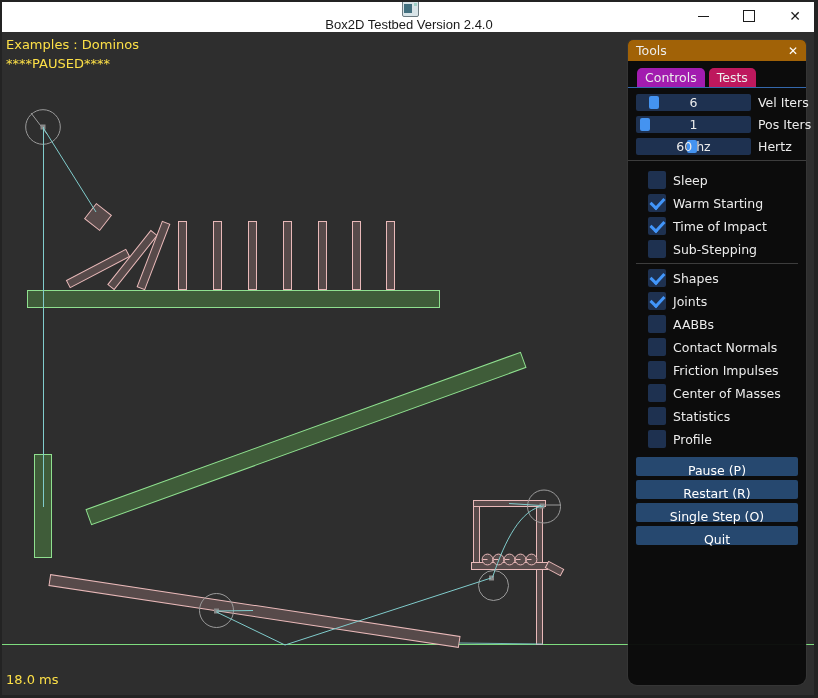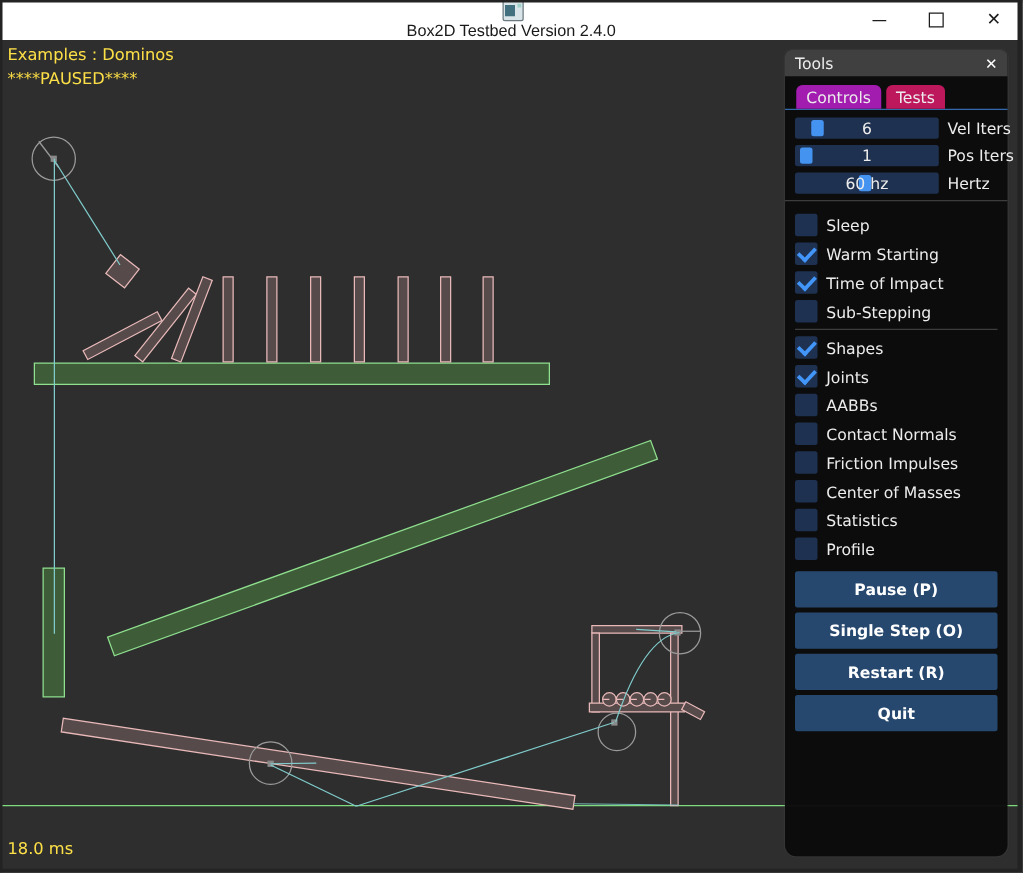--- a/index.html
+++ b/index.html
@@ -20,39 +20,39 @@
   
   .canvas{position:absolute;left:0;top:32px;width:818px;height:666px;background:#2e2e2e;}
   .scene{position:absolute;left:0;top:0;}
   .overlay-text{position:absolute;left:6px;color:#fde047;font-size:13px;z-index:2;white-space:pre;}
   .overlay-example{top:5px;}
   .overlay-paused{top:24px;}
   .overlay-frametime{top:640px;}
   
   .tools-panel{position:absolute;left:628px;top:8px;width:178px;height:645px;background:rgba(11,11,11,.97);
     border-radius:5px 5px 9px 9px;z-index:3;color:#ececec;box-shadow:0 0 0 1px rgba(70,70,70,.3);}
-  .panel-header{height:21px;background:#404040;border-radius:5px 5px 0 0;display:flex;align-items:center;justify-content:space-between;padding:0 8px;font-size:12.5px;}
+  .panel-header{height:21px;background:#a16207;border-radius:5px 5px 0 0;display:flex;align-items:center;justify-content:space-between;padding:0 8px;font-size:12.5px;}
   .panel-close{font-size:12px;color:#fff;cursor:pointer;line-height:1;}
   .tab-bar{display:flex;gap:4px;padding:7px 0 0 9px;border-bottom:1px solid #3468ad;}
   .tab{height:19px;line-height:20px;padding:0 8px;font-size:12.5px;border-radius:5px 5px 0 0;background:#be185d;cursor:pointer;}
   .tab.active{background:#a21caf;}
   .slider-block{padding:6px 8px 0;}
   .slider-row{display:flex;align-items:center;margin-bottom:5px;height:17px;}
   .slider-frame{position:relative;width:115px;height:17px;background:#1e3150;border-radius:2px;flex:none;}
   .slider-grab{position:absolute;top:2px;width:10px;height:13px;background:#4493f0;border-radius:2px;}
   .slider-value{position:absolute;inset:0;text-align:center;line-height:17px;font-size:12.5px;}
   .ctl-label{margin-left:7px;font-size:12.5px;white-space:nowrap;text-align:right;}
   .separator{height:1px;background:#3d3d3d;margin:4px 0;}
   .check-block{padding:1px 8px;}
-  .check-row{display:flex;align-items:center;margin:5px 0;height:18px;cursor:pointer;}
+  .check-row{display:flex;align-items:center;margin:5px 12px;height:18px;cursor:pointer;}
   .checkbox{position:relative;width:18px;height:18px;background:#1e3150;border-radius:2px;flex:none;}
   .checkmark{position:absolute;left:5px;top:1px;width:6px;height:11px;border-right:3px solid #4296fa;border-bottom:3px solid #4296fa;transform:rotate(43deg);}
   .button-block{padding:3px 8px;}
-  .panel-btn{display:block;width:100%;height:29px;margin:0 0 4px;background:#26486f;border:none;border-radius:2px;color:#fff;
-    font-size:12.5px;font-family:"DejaVu Sans",sans-serif;line-height:19px;text-align:center;cursor:pointer;padding:4px;font-weight:bold;}
+  .panel-btn{display:block;width:100%;height:19px;margin:0 0 4px;background:#26486f;border:none;border-radius:2px;color:#fff;
+    font-size:12.5px;font-family:"DejaVu Sans",sans-serif;line-height:19px;text-align:center;cursor:pointer;padding:4px;}
 </style>
 </head>
 <body>
 
 <div class="window">
 
   <div class="titlebar">
     <span class="app-icon">
         <span class="app-icon-inner"></span>
       </span>
@@ -231,20 +231,20 @@
             <span class="checkbox"></span>
             <span class="ctl-label">Statistics</span>
           </div>
           <div class="check-row">
             <span class="checkbox"></span>
             <span class="ctl-label">Profile</span>
           </div>
         </div>
       <div class="button-block" id="panel-buttons">
           <button class="panel-btn">Pause (P)</button>
+          <button class="panel-btn">Restart (R)</button>
           <button class="panel-btn">Single Step (O)</button>
-          <button class="panel-btn">Restart (R)</button>
           <button class="panel-btn">Quit</button>
         </div>
     </div>
 
   </div>
 </div>
 
 </body></html>

